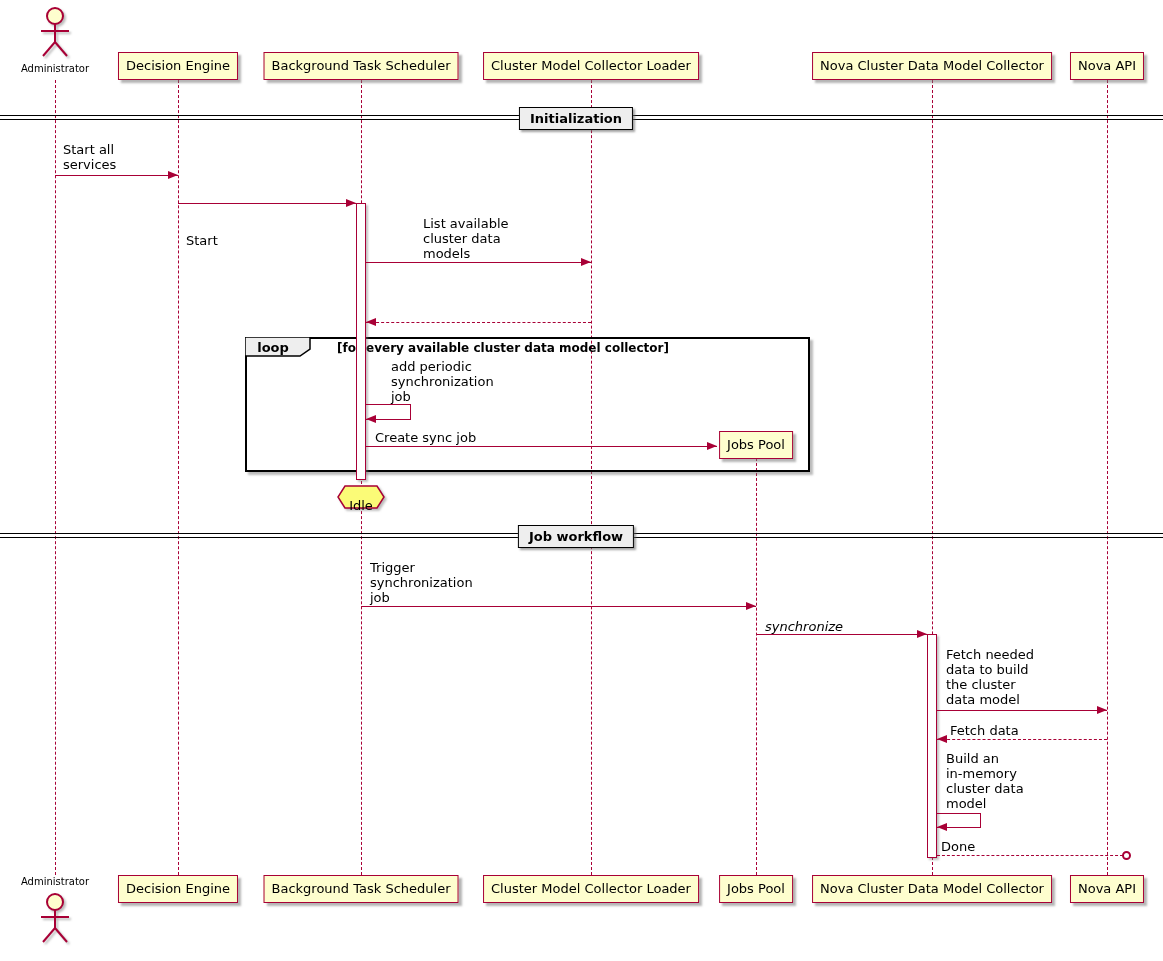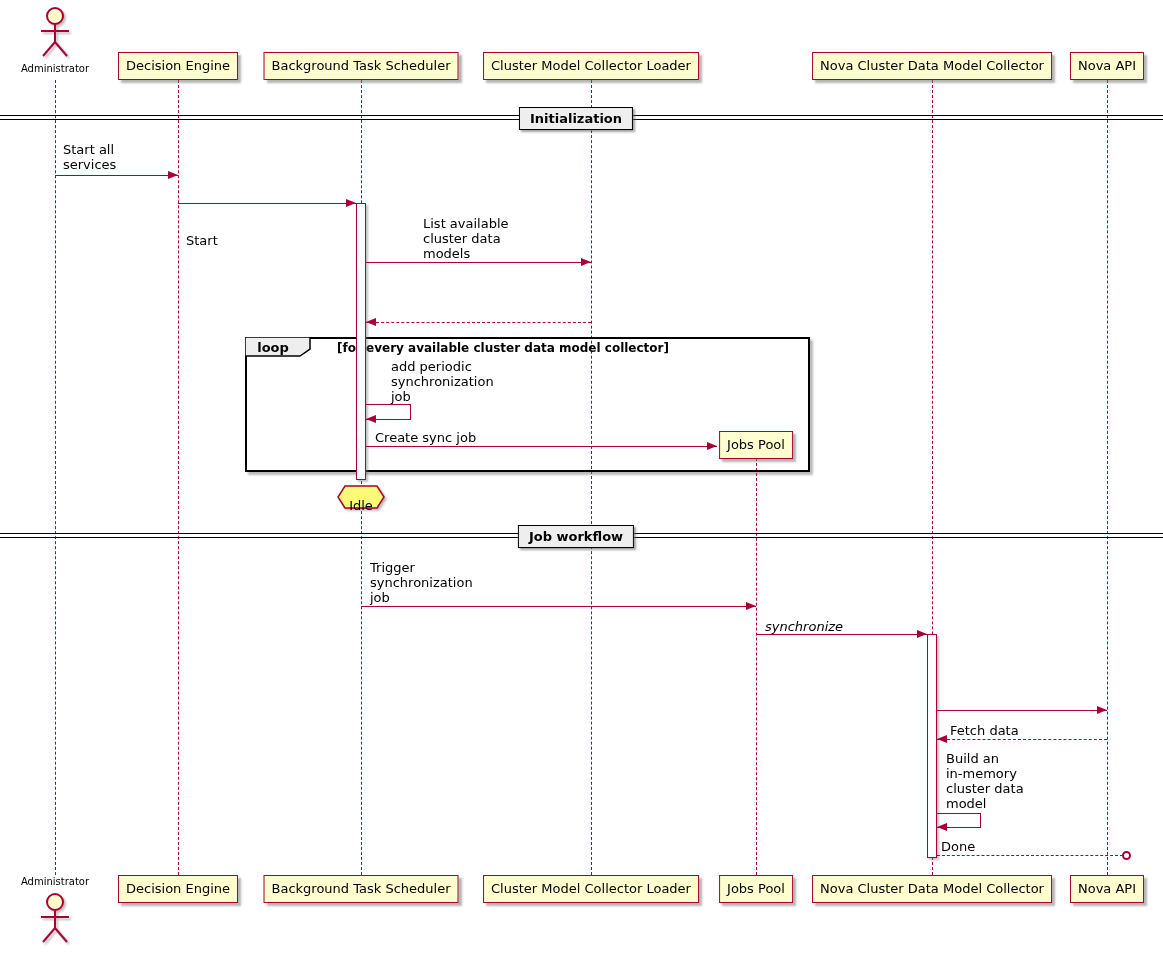--- a/index.html
+++ b/index.html
@@ -167,20 +167,24 @@
   <div class="mlabel" id="m7-label">Trigger
 synchronization
 job</div>
   <div class="ln" id="m7-line"></div>
   <div class="ah r" id="m7-head"></div>
 
   <div class="mlabel" id="m8-label">synchronize</div>
   <div class="ln" id="m8-line"></div>
   <div class="ah r" id="m8-head"></div>
 
+  <div class="mlabel" id="m9-label">Fetch needed
+data to build
+the cluster
+data model</div>
   <div class="ln" id="m9-line"></div>
   <div class="ah r" id="m9-head"></div>
 
   <div class="mlabel" id="m10-label">Fetch data</div>
   <div class="ln dash" id="m10-line"></div>
   <div class="ah l" id="m10-head"></div>
 
   <div class="mlabel" id="m11-label">Build an
 in-memory
 cluster data

